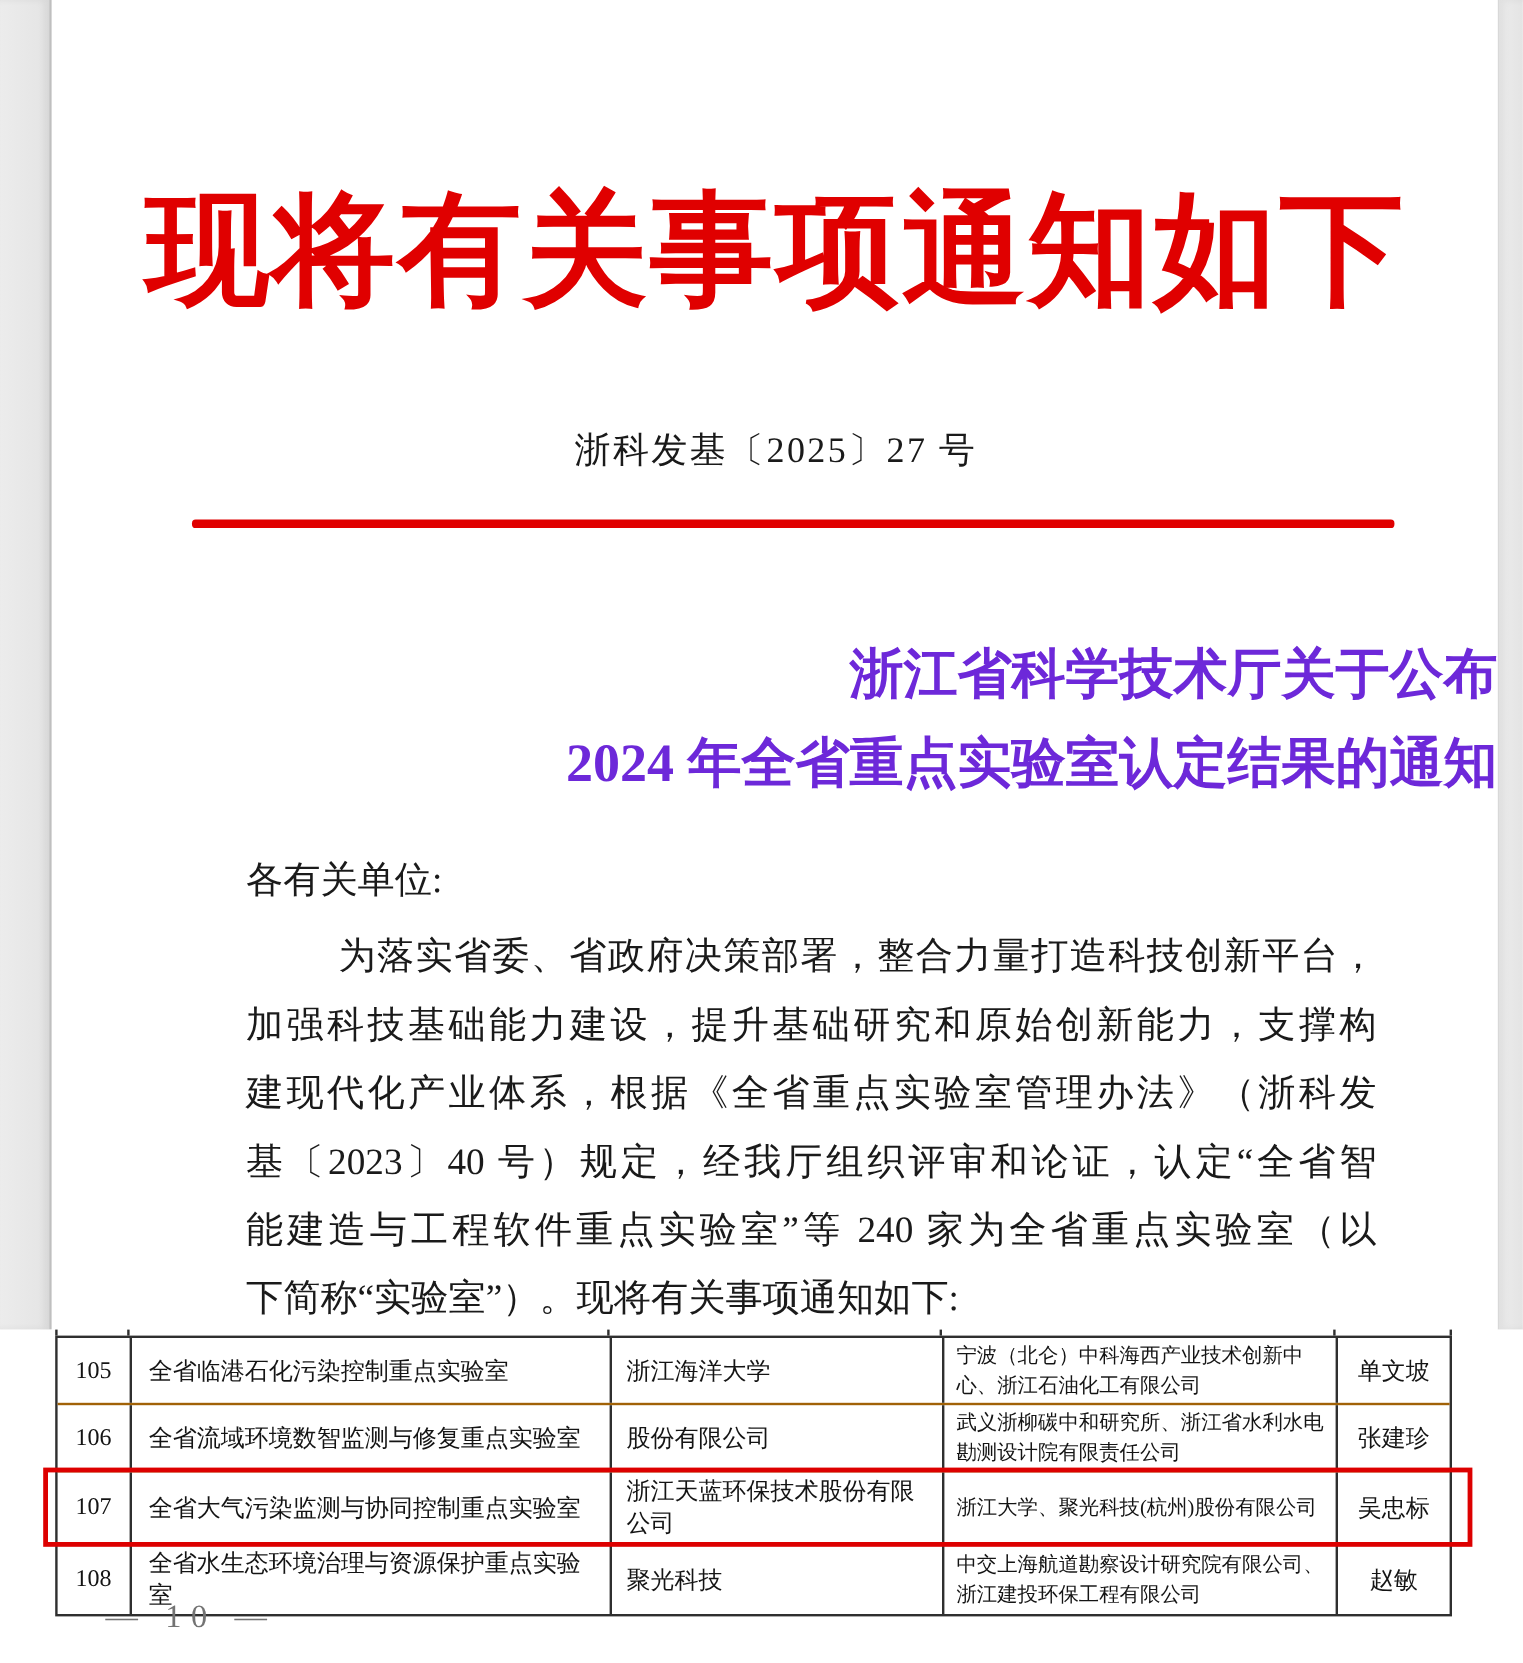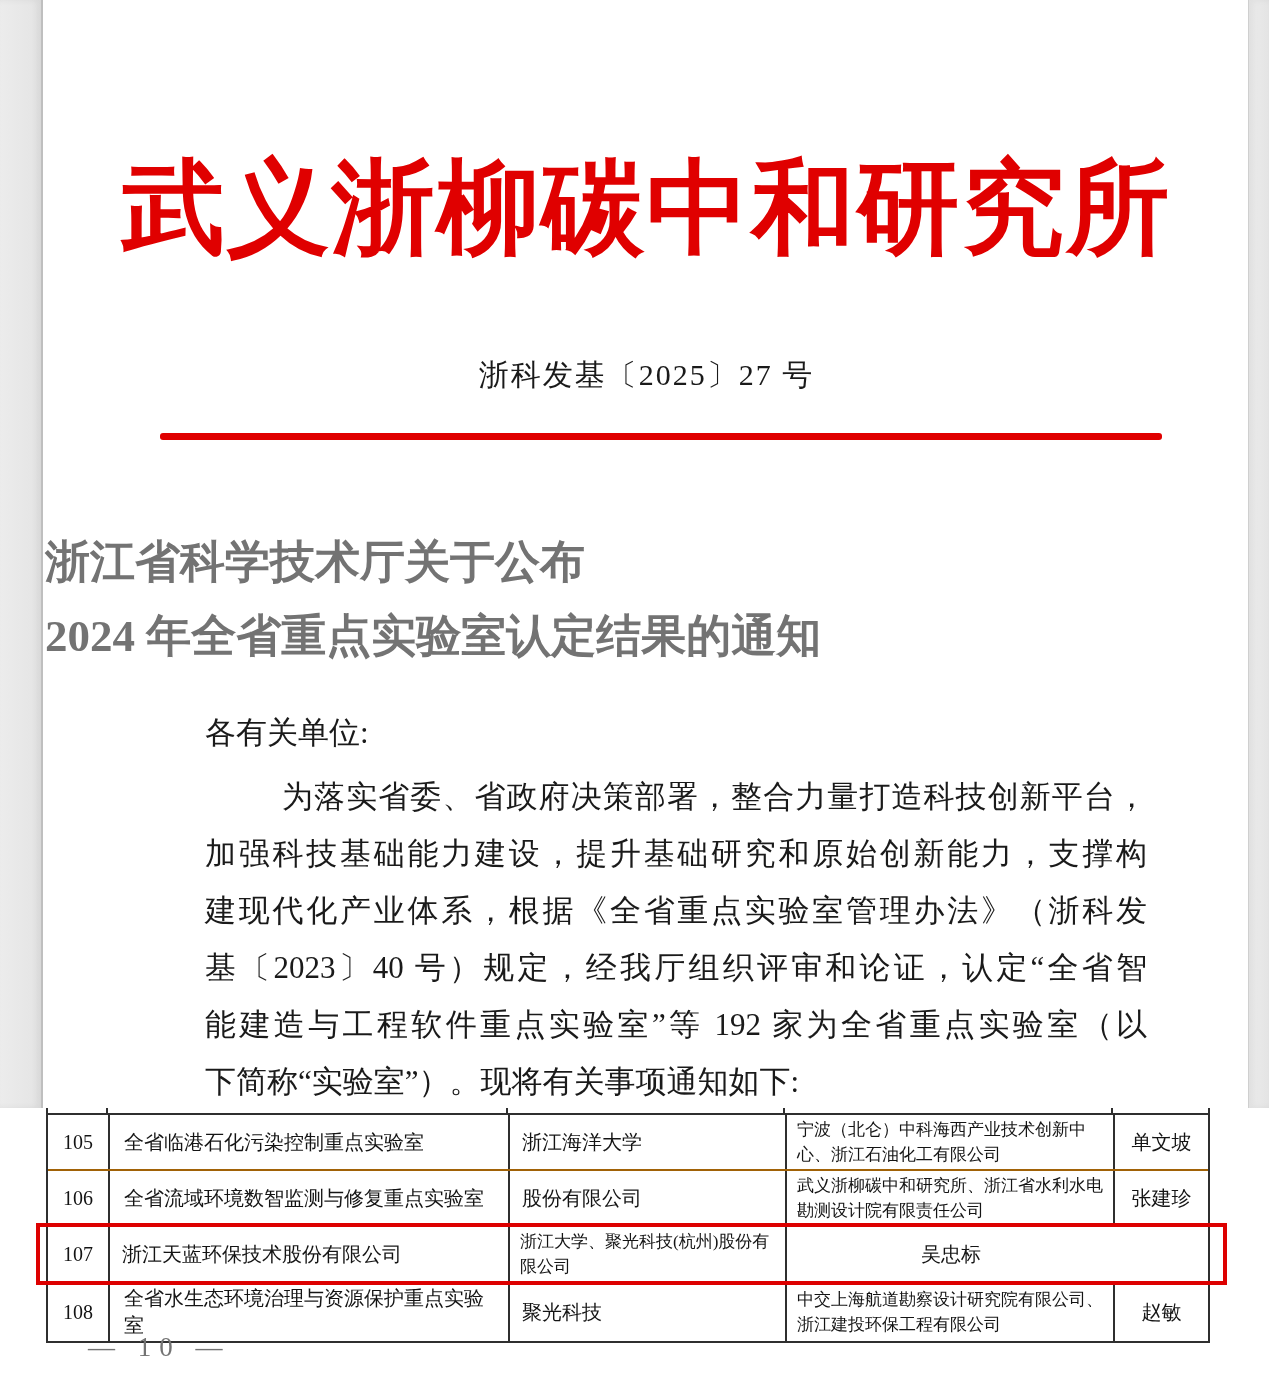--- a/index.html
+++ b/index.html
@@ -24,22 +24,22 @@
   .doc-number {
     position:absolute; top:355px; left:0; width:100%;
     text-align:center; font-size:30px; letter-spacing:2px;
   }
   .red-line {
     position:absolute; top:433px; left:115px; width:1002px; height:7px;
     background:#e00000; border-radius:3px;
   }
   .notice-title {
     position:absolute; top:525px; left:0; width:100%;
-    text-align:left; font-weight:bold; font-size:45px; line-height:74px;
-    color:#737373;
+    text-align:right; font-weight:bold; font-size:45px; line-height:74px;
+    color:#6d28d9;
   }
   .salutation {
     position:absolute; top:712px; left:160px; font-size:31px;
   }
   .body-paragraph { position:absolute; top:768px; left:160px; width:942px; font-size:31px; }
   .body-line { height:57px; line-height:57px; text-align:justify; text-align-last:justify; white-space:nowrap; }
   .body-line.first { padding-left:77px; }
   .body-line.last { text-align-last:left; }
 
   
@@ -70,34 +70,34 @@
     font-size:27px; letter-spacing:8px; color:#737373; white-space:nowrap;
   }
 </style>
 </head>
 <body>
 
 <div class="top-section">
   <div class="margin-strip left"></div>
   <div class="margin-strip right"></div>
   <div class="paper">
-    <div class="agency-header">武义浙柳碳中和研究所</div>
+    <div class="agency-header">现将有关事项通知如下</div>
     <div class="doc-number">浙科发基〔2025〕27 号</div>
     <div class="red-line"></div>
     <div class="notice-title">
       <div>浙江省科学技术厅关于公布</div>
       <div>2024 年全省重点实验室认定结果的通知</div>
     </div>
     <div class="salutation">各有关单位:</div>
     <div class="body-paragraph">
       <div class="body-line first">为落实省委、省政府决策部署，整合力量打造科技创新平台，</div>
       <div class="body-line">加强科技基础能力建设，提升基础研究和原始创新能力，支撑构</div>
       <div class="body-line">建现代化产业体系，根据《全省重点实验室管理办法》（浙科发</div>
       <div class="body-line">基〔2023〕40 号）规定，经我厅组织评审和论证，认定“全省智</div>
-      <div class="body-line">能建造与工程软件重点实验室”等 192 家为全省重点实验室（以</div>
+      <div class="body-line">能建造与工程软件重点实验室”等 240 家为全省重点实验室（以</div>
       <div class="body-line last">下简称“实验室”）。现将有关事项通知如下:</div>
     </div>
   </div>
 </div>
 
 <div class="table-section">
   <div class="tbl-wrap">
     <div class="stub-row grid-cols">
       <span></span>
         <span></span>
@@ -119,20 +119,21 @@
         <div class="cell num">106</div>
         <div class="cell lab">全省流域环境数智监测与修复重点实验室</div>
         <div class="cell inst">股份有限公司</div>
         <div class="cell partners">武义浙柳碳中和研究所、浙江省水利水电勘测设计院有限责任公司</div>
         <div class="cell director">张建珍</div>
       </div>
 
       <div class="tbl-row grid-cols">
         <div class="hl-box"></div>
         <div class="cell num">107</div>
+        <div class="cell lab">全省大气污染监测与协同控制重点实验室</div>
         <div class="cell inst">浙江天蓝环保技术股份有限公司</div>
         <div class="cell partners">浙江大学、聚光科技(杭州)股份有限公司</div>
         <div class="cell director">吴忠标</div>
       </div>
 
       <div class="tbl-row grid-cols">
         <div class="cell num">108</div>
         <div class="cell lab">全省水生态环境治理与资源保护重点实验室</div>
         <div class="cell inst">聚光科技</div>
         <div class="cell partners">中交上海航道勘察设计研究院有限公司、浙江建投环保工程有限公司</div>

